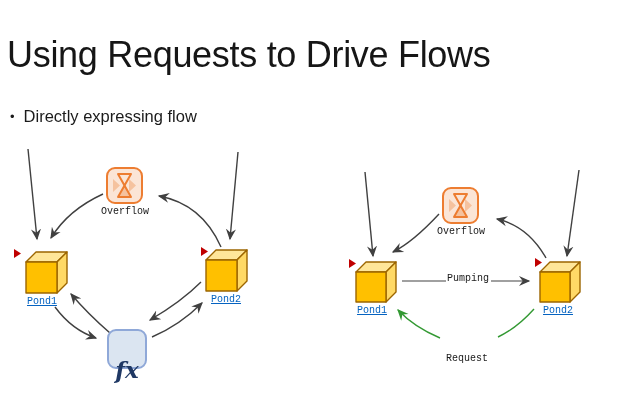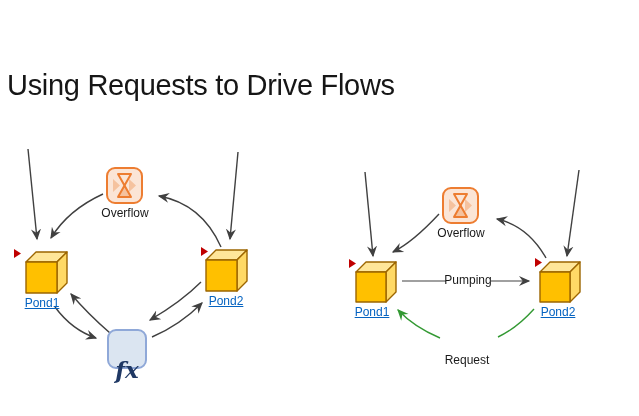--- a/index.html
+++ b/index.html
@@ -1,34 +1,35 @@
 <!DOCTYPE html>
 <html><head>
 <meta charset="utf-8">
 <style>
   html,body{margin:0;padding:0;}
   body{font-family:"Liberation Sans",sans-serif;background:#fff;}
   .slide{position:relative;width:639px;height:416px;background:#ffffff;overflow:hidden;}
-  .title{position:absolute;left:7px;top:34px;font-size:29px;font-weight:300;color:#161616;letter-spacing:-0.3px;margin-top:35px;}
+  .title{position:absolute;left:7px;top:34px;font-size:36px;font-weight:300;color:#161616;letter-spacing:-0.3px;}
   .bullet{position:absolute;top:107px;font-size:16.5px;color:#1b1b1b;}
   .bullet .dot{margin-right:9px;font-size:13px;vertical-align:1px;}
   .bullet-left{left:10px;}
   .bullet-right{left:328px;}
-  .label{position:absolute;transform:translateX(-50%);font-size:12px;color:#1a1a1a;white-space:nowrap;}
+  .label{position:absolute;transform:translateX(-50%);font-size:10px;color:#1a1a1a;white-space:nowrap;font-family:Liberation Mono, monospace;}
   .pond-link{color:#0563C1;text-decoration:underline;cursor:pointer;}
   .fx-glyph{position:absolute;transform:translate(-50%,-50%);font-family:"DejaVu Serif","Liberation Serif",serif;font-style:italic;font-weight:bold;font-size:23px;color:#1F3864;}
   svg{position:absolute;left:0;top:0;}
 </style>
 </head>
 <body>
 
 <div class="slide">
 
   <div class="title">Using Requests to Drive Flows</div>
 
+  <div class="bullet bullet-left"><span class="dot">•</span><span>Directly expressing flow</span></div>
 
 
   <svg width="639" height="416" viewBox="0 0 639 416">
     <defs>
       <marker id="ah-dark" viewBox="0 0 10 10" refX="8" refY="5" markerWidth="9" markerHeight="9" orient="auto">
         <path d="M0,1 L9,5 L0,9 L3,5 z" fill="#404040"></path>
       </marker>
       <marker id="ah-green" viewBox="0 0 10 10" refX="8" refY="5" markerWidth="9" markerHeight="9" orient="auto">
         <path d="M0,1 L9,5 L0,9 L3,5 z" fill="#339933"></path>
       </marker>

